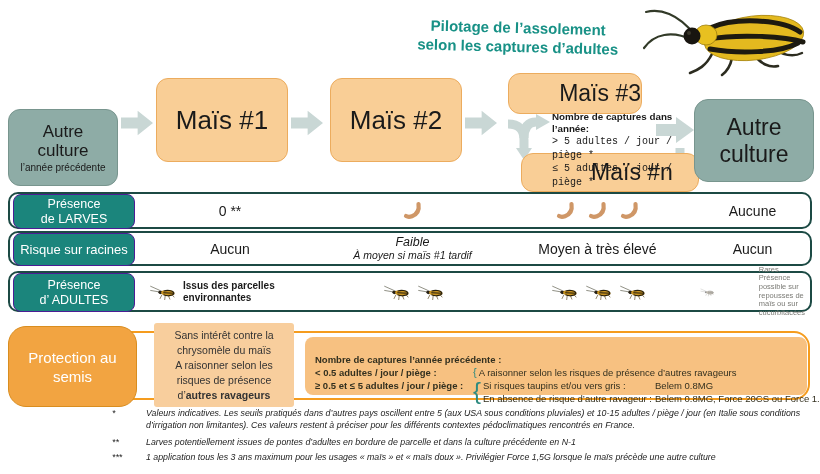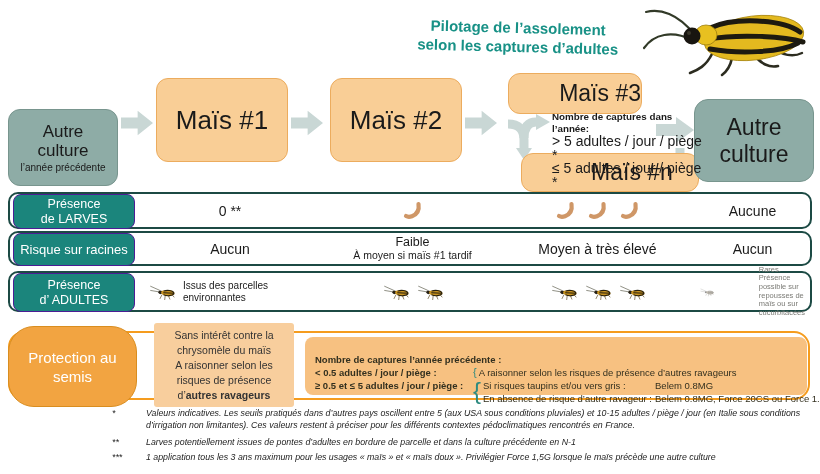--- a/index.html
+++ b/index.html
@@ -25,52 +25,52 @@
   .next-box{left:694px;top:75px;width:118px;height:81px;font-size:23px;line-height:27px;border-radius:14px;}
 
   .barrow{position:absolute;width:32px;height:28px;background:#C9D7D5;
           clip-path:polygon(0 30%,52% 30%,52% 6%,100% 50%,52% 94%,52% 70%,0 70%);}
   .arrow-a{left:121px;top:109px;} .arrow-b{left:291px;top:109px;} .arrow-c{left:465px;top:109px;}
 
   .branch-svg{position:absolute;left:470px;top:92px;width:240px;height:115px;z-index:0;}
 
   .captures-note{position:absolute;left:552px;top:111px;width:150px;z-index:2;}
   .captures-note .cap-title{font-size:9.8px;font-weight:bold;line-height:12px;}
-  .captures-note .cap-opt{font-size:14px;line-height:13.5px;}
+  .captures-note .cap-opt{font-size:10px;line-height:13.5px;font-family:Liberation Mono, monospace;}
 
   .beetle-photo{position:absolute;left:642px;top:0;width:175px;height:78px;}
 
   
   .rowbox{position:absolute;left:8px;width:804px;background:#fff;border:2px solid #1C4A44;border-radius:10px;box-sizing:border-box;}
   .row1{top:192px;height:37px;} .row2{top:231px;height:35px;} .row3{top:271px;height:41px;}
   .rowlabel{position:absolute;left:13px;background:#1B857C;border:1px solid #4c1d95;border-radius:8px;
             color:#fff;display:flex;flex-direction:column;align-items:center;justify-content:center;
             text-align:center;z-index:2;}
   .lab1{top:194px;width:120px;height:33px;font-size:12.5px;line-height:14.5px;}
   .lab2{top:233px;width:120px;height:31px;font-size:13px;}
   .lab3{top:273px;width:120px;height:37px;font-size:12.5px;line-height:14.5px;}
 
   .cell{position:absolute;display:flex;align-items:center;justify-content:center;text-align:center;}
   .c1{left:135px;width:190px;} .c2{left:330px;width:165px;} .c3{left:495px;width:205px;} .c4{left:700px;width:105px;}
   .r1{top:194px;height:33px;} .r2{top:233px;height:31px;} .r3{top:273px;height:37px;}
   .t14{font-size:14px;} 
-  .two-line{flex-direction:column;}
+  .two-line{flex-direction:column;font-style:italic;}
   .faible-l1{font-size:12.5px;line-height:13px;}
   .faible-l2{font-size:10.5px;line-height:12px;}
   .adult-src{font-size:10px;line-height:12px;text-align:left;}
   .rare-txt{font-size:7.5px;line-height:8.6px;text-align:left;color:#7b7b76;width:86px;margin-left:40px;}
   .icon-gap{display:flex;gap:12px;align-items:center;justify-content:center;}
   .icon-gap-sm{display:flex;gap:8px;align-items:center;justify-content:center;}
   .faded{filter:grayscale(0.75);opacity:0.5;}
 
   
   .prot-outer{position:absolute;left:8px;top:331px;width:802px;height:69px;background:#fff;
               border:2.5px solid #F59C1E;border-radius:16px;box-sizing:border-box;}
   .prot-label{position:absolute;left:8px;top:326px;width:127px;height:79px;background:#F2A441;
-              border:1.5px solid #D98D1F;border-radius:26px;color:#fff;font-size:15px;line-height:19px;
+              border:1.5px solid #D98D1F;border-radius:18px;color:#fff;font-size:15px;line-height:19px;
               display:flex;flex-direction:column;align-items:center;justify-content:center;text-align:center;z-index:2;}
   .prot-pale{position:absolute;left:154px;top:323px;width:140px;height:84px;background:#F8CE9D;border-radius:3px;
              display:flex;flex-direction:column;align-items:center;justify-content:center;text-align:center;
              font-size:10.5px;line-height:15px;color:#333;z-index:2;}
   .prot-inner{position:absolute;left:305px;top:337px;width:502px;height:58px;background:#F7C181;border-radius:8px;
               box-sizing:border-box;padding:16px 6px 0 10px;color:#33301f;font-size:9.5px;line-height:13px;z-index:2;}
   .pi-title{font-weight:bold;}
   .pi-grid{display:grid;grid-template-columns:158px 1fr;}
   .pi-lab{font-weight:bold;white-space:nowrap;}
   .pi-val-row{display:flex;align-items:flex-start;}
@@ -194,21 +194,21 @@
     <div class="faible-l2">À moyen si maïs #1 tardif</div>
   </div>
   <div class="cell c3 r2 t14">Moyen à très élevé</div>
   <div class="cell c4 r2 t14">Aucun</div>
 
   <div class="rowbox row3"></div>
   <div class="rowlabel lab3">
     <div>Présence</div>
     <div>d’ ADULTES</div>
   </div>
-  <div class="cell c1 r3" style="justify-content:flex-start;padding-left:14px;gap:8px;">
+  <div class="cell c1 r3" style="justify-content:flex-start;padding-left:14px;gap:8px;font-weight:bold;">
     <svg width="26" height="16" viewBox="0 0 24 15">
       <path d="M1 2 L10 6 M1 6 L10 7.5" stroke="#6b6b5c" stroke-width="0.7" fill="none"></path>
       <path d="M12 10 L10 14 M15 11 L14.5 15 M18 11 L19.5 14.5 M21 9.5 L23.5 12.5" stroke="#8d7f63" stroke-width="0.9" fill="none"></path>
       <ellipse cx="10.5" cy="7.8" rx="1.9" ry="1.7" fill="#262016"></ellipse>
       <circle cx="13.2" cy="8" r="2" fill="#C8921E"></circle>
       <ellipse cx="18" cy="8.6" rx="5.6" ry="2.9" fill="#C8921E"></ellipse>
       <path d="M13.5 6.6 C17 5.4 21.5 6 23.3 8 M13.4 10 C17 11.6 21.5 11 23.3 9.2 M13.2 8.2 L23.6 8.6" stroke="#27200f" stroke-width="1" fill="none"></path>
     </svg>
     <div class="adult-src" style="width:110px;">Issus des parcelles environnantes</div>
   </div>

